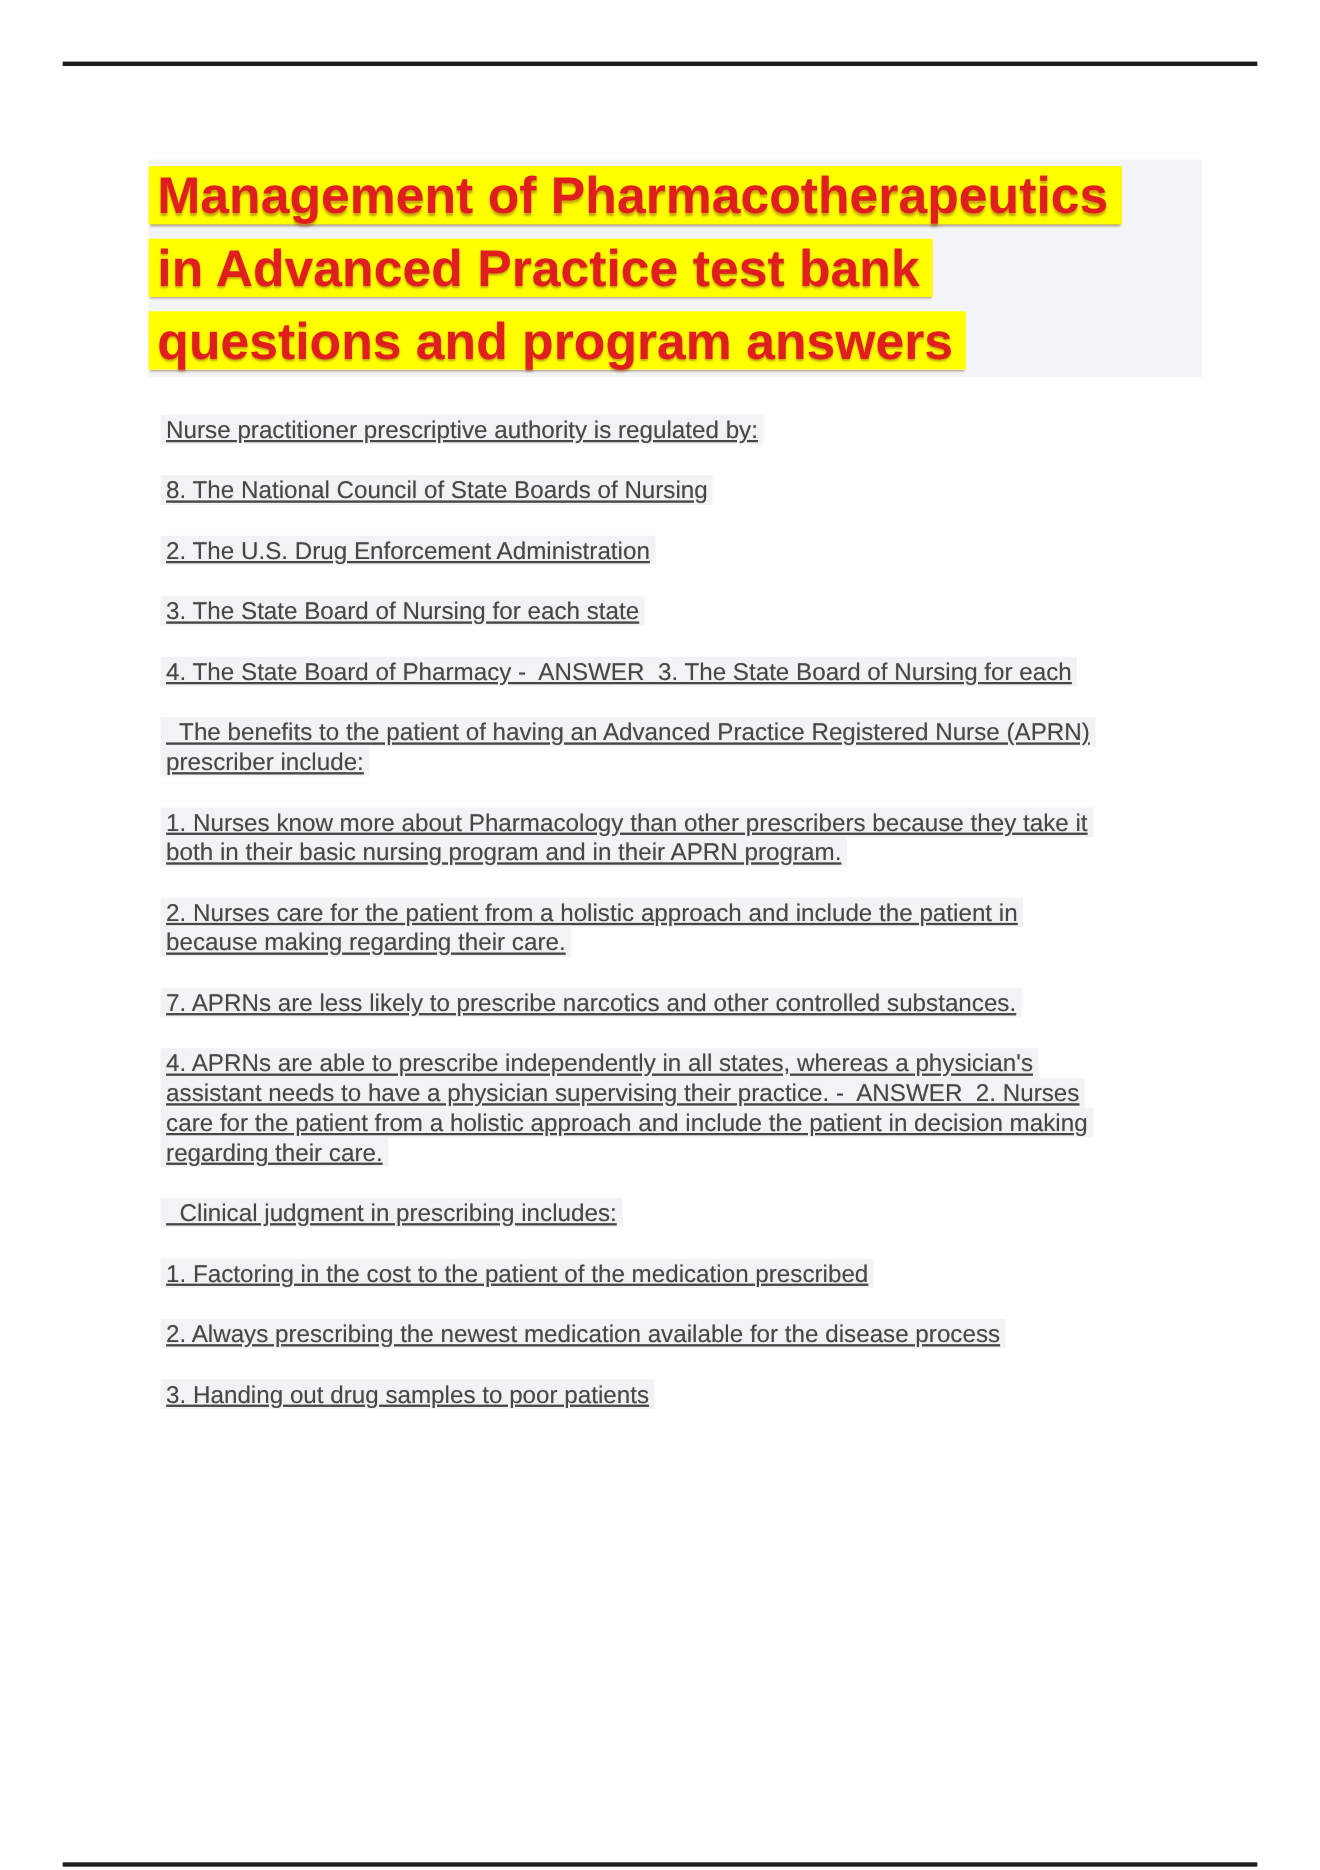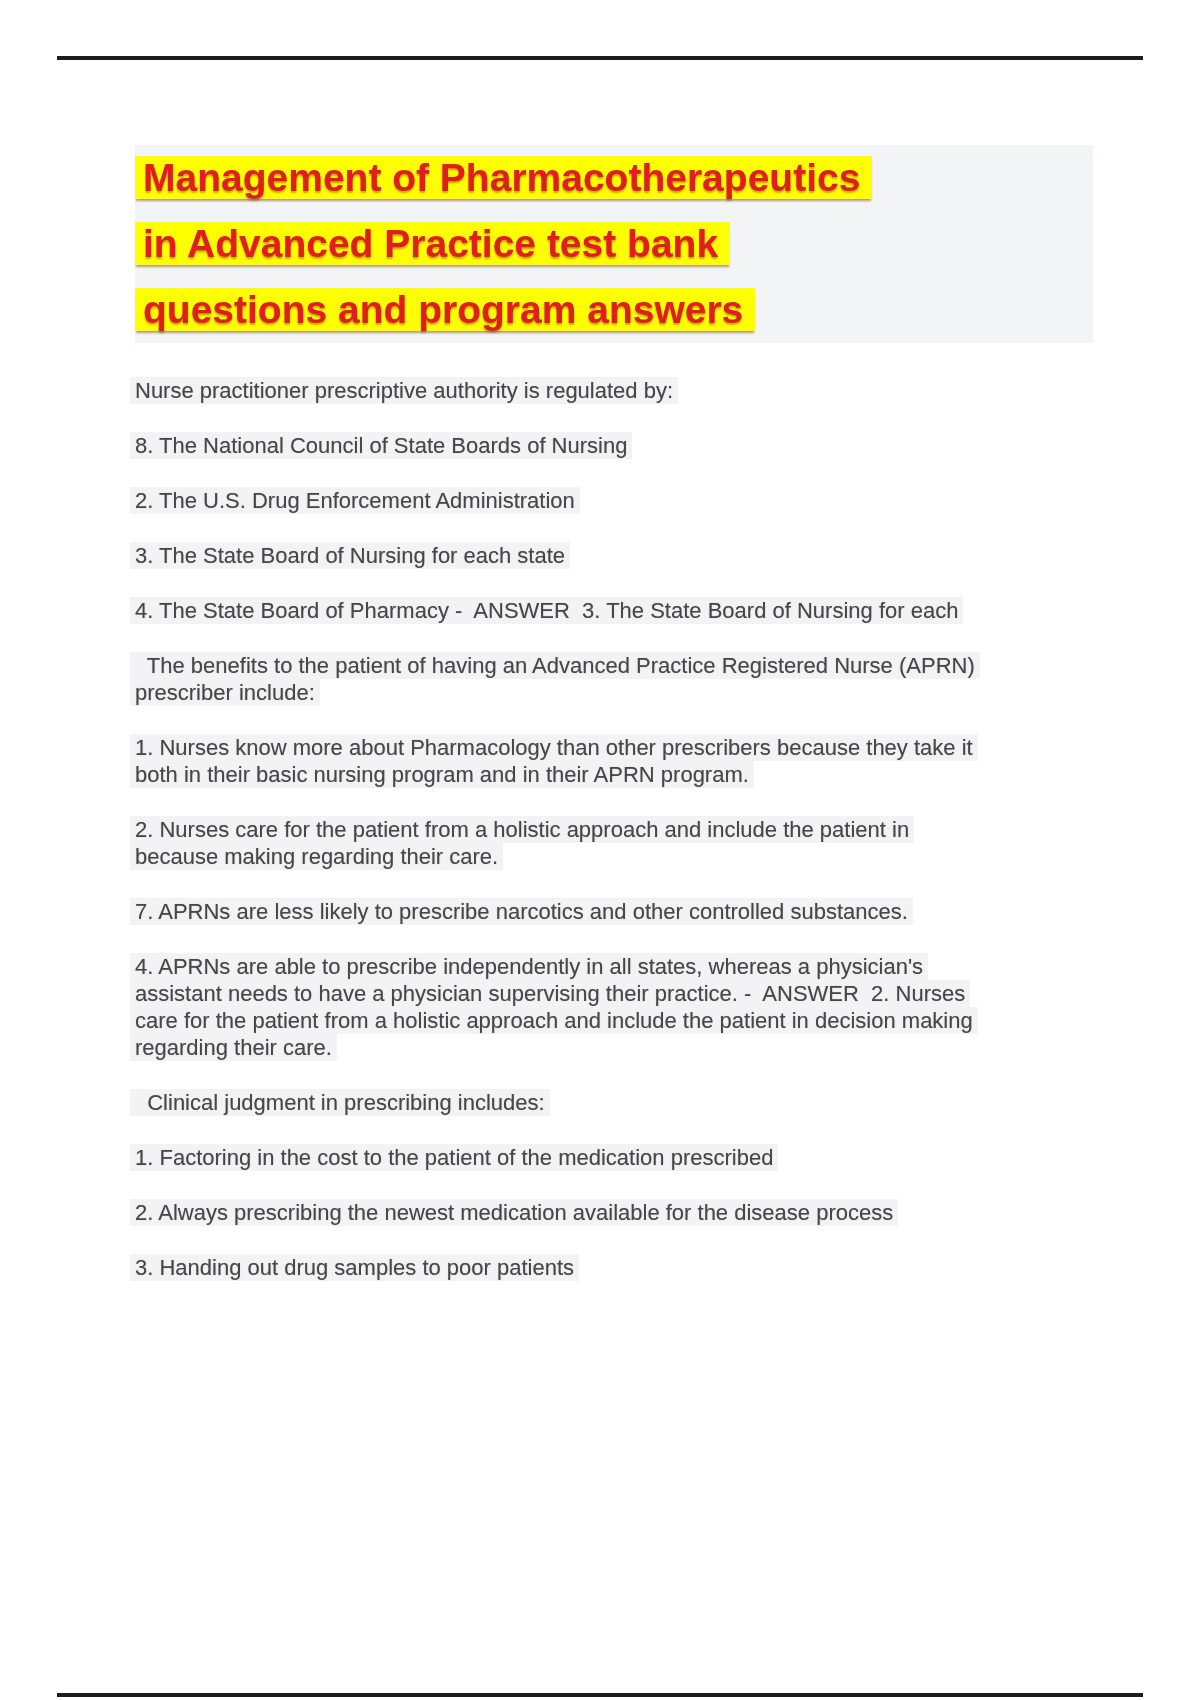--- a/index.html
+++ b/index.html
@@ -29,21 +29,21 @@
     position: absolute;
     left: 135px;
     top: 145px;
     width: 958px;
     background: var(--title-panel, #f3f4f6);
   }
   .doc-title {
     margin: 0;
     font-family: "Liberation Sans", sans-serif;
     font-weight: bold;
-    font-size: 39px;
+    font-size: 47px;
     line-height: 66px;
     color: var(--title-text, #e01e1e);
     letter-spacing: 0px;
   }
   .t-line { white-space: pre; }
   .t-line .hl {
     background: var(--title-highlight, #ffff00);
     padding: 0 12px 0 8px;
     text-shadow: 0 2px 2px rgba(130, 60, 20, 0.45);
     box-shadow: 0 3px 2px -1px rgba(110, 70, 10, 0.5);
@@ -52,21 +52,21 @@
   .body-text {
     position: absolute;
     left: 135px;
     top: 377px;
     width: 965px;
     font-size: 22px;
     line-height: 27px;
     color: var(--body-text, #474747);
     text-shadow: 0 0 1px rgba(80, 80, 80, 0.4);
   }
-  .body-text p { margin: 0 0 28px 0; }
+  .body-text p { margin: 0 0 28px 16px; text-decoration: underline; }
   .ln { display: block; white-space: pre; }
   .ln .hl-line {
     background: var(--line-highlight, #f3f3f5);
     padding: 1px 5px;
     margin-left: -5px;
   }
 </style>
 </head>
 <body>
 

